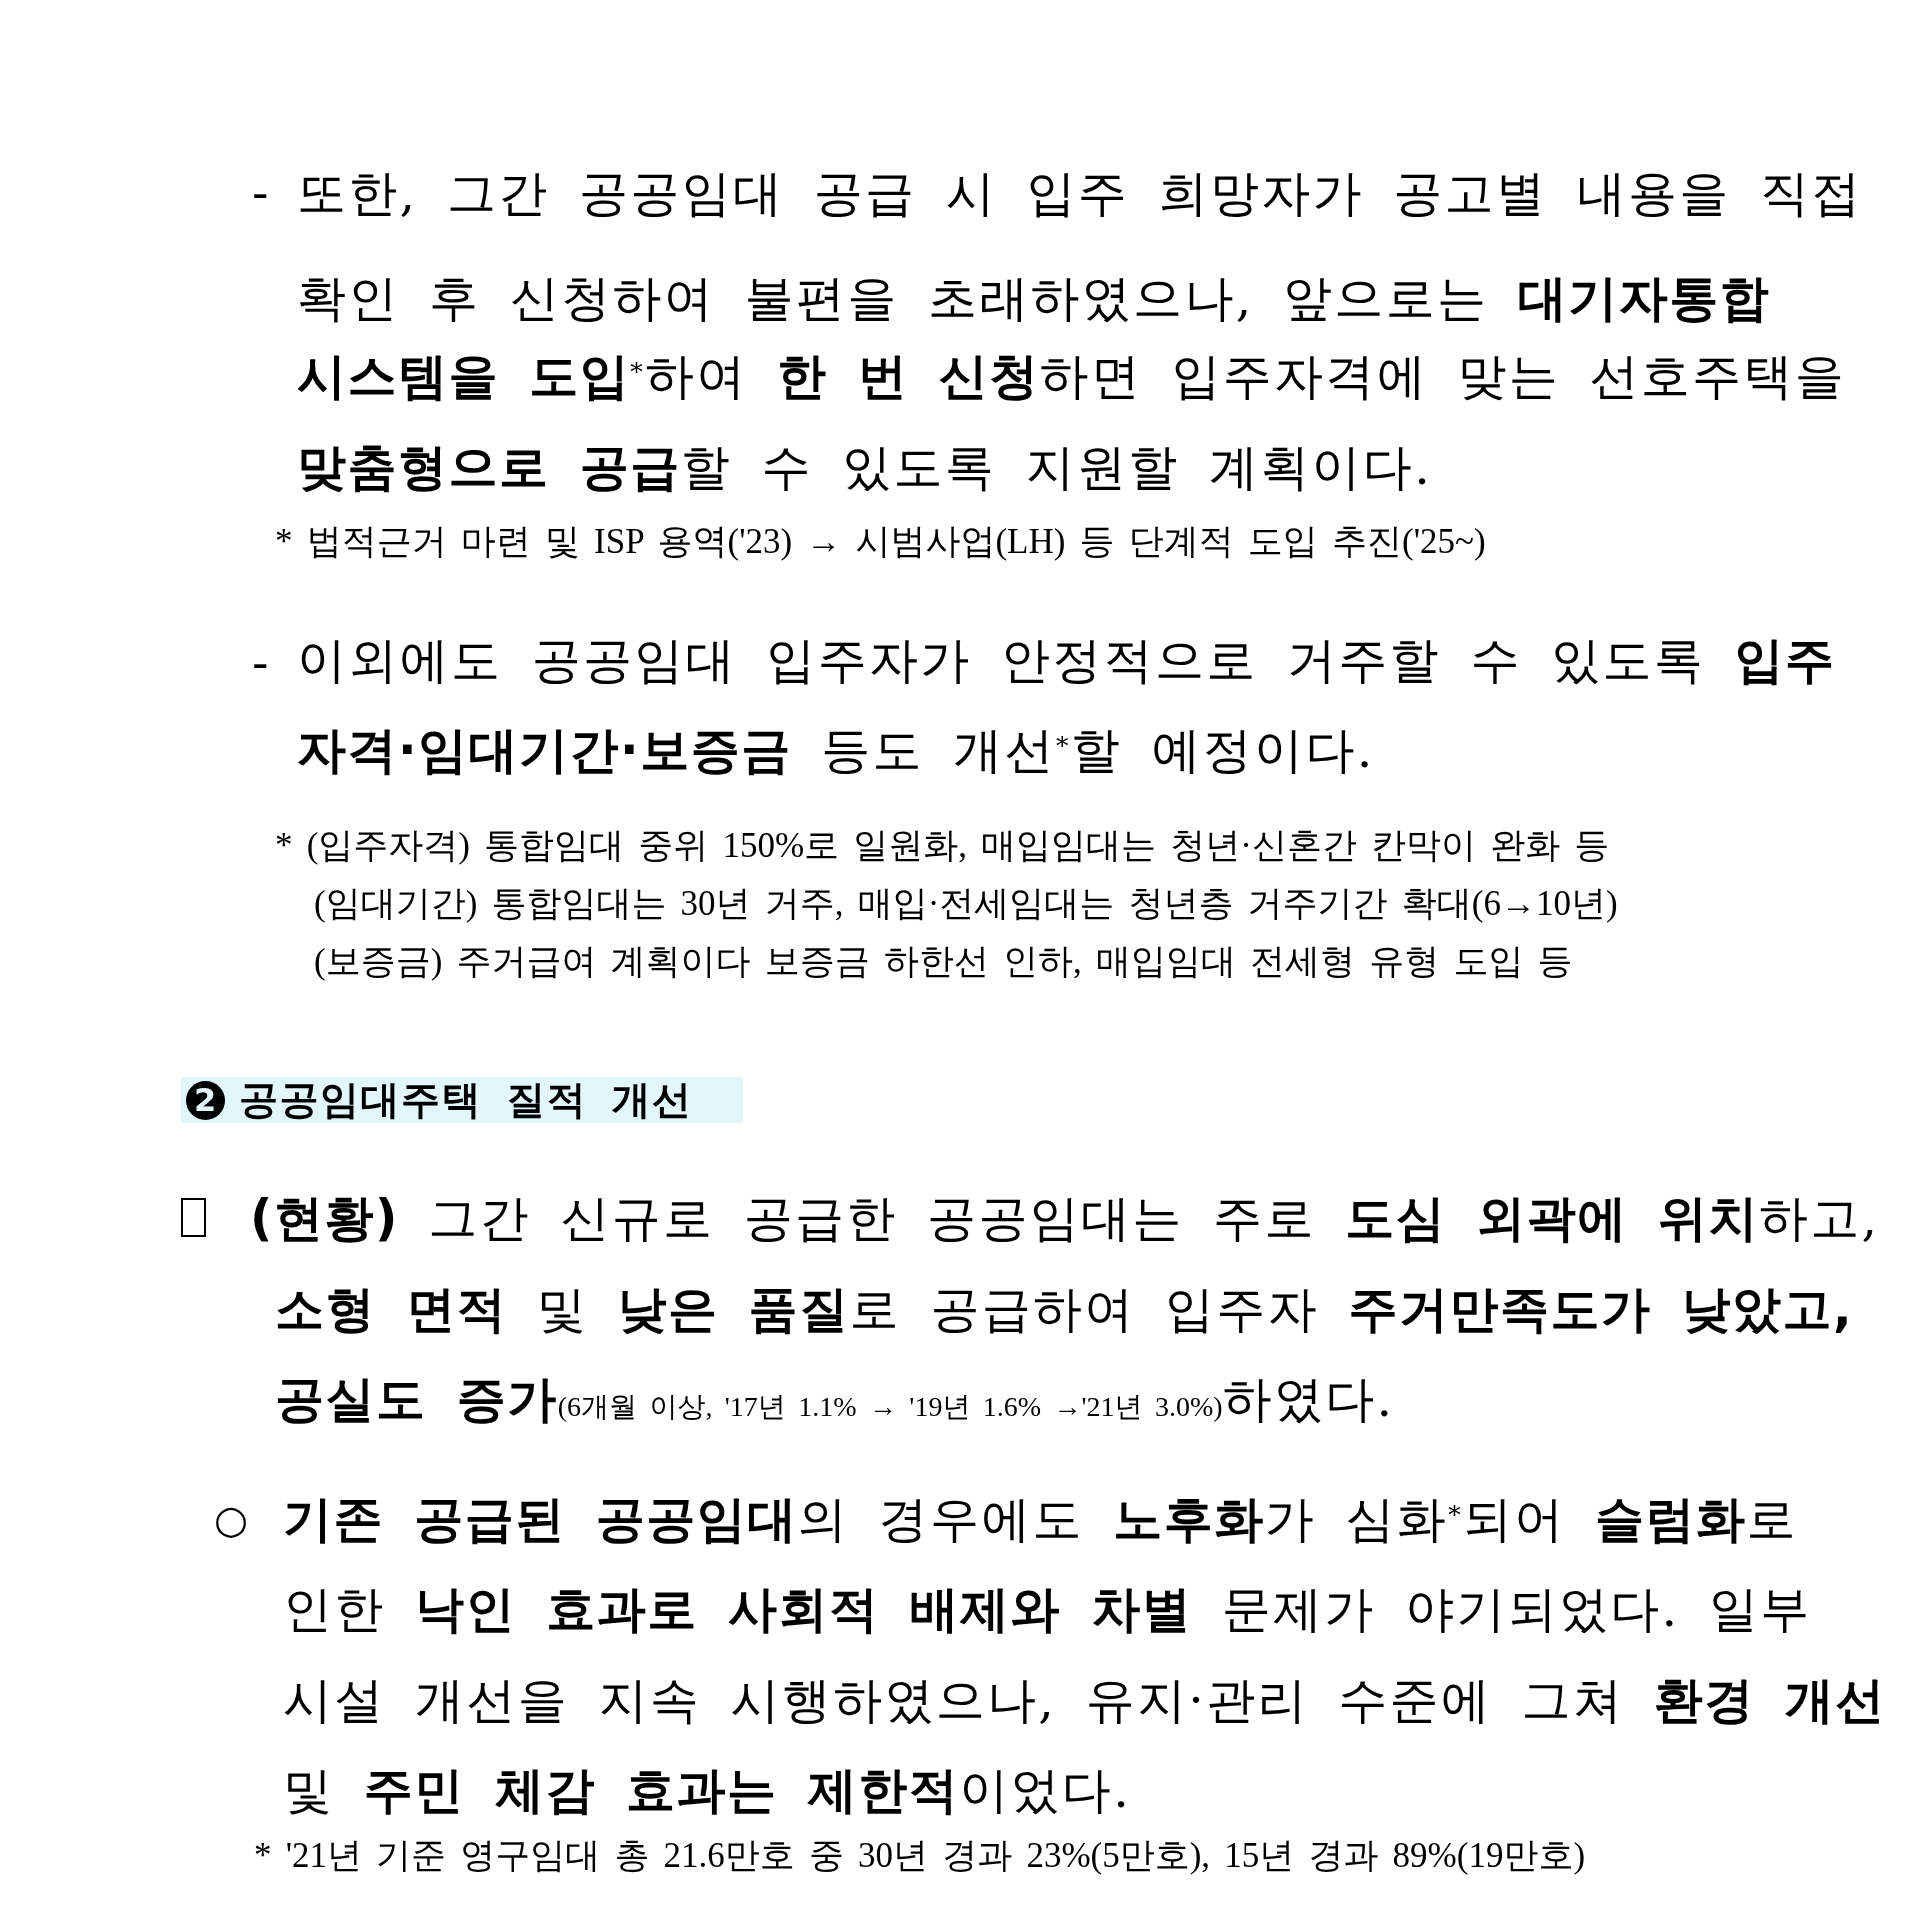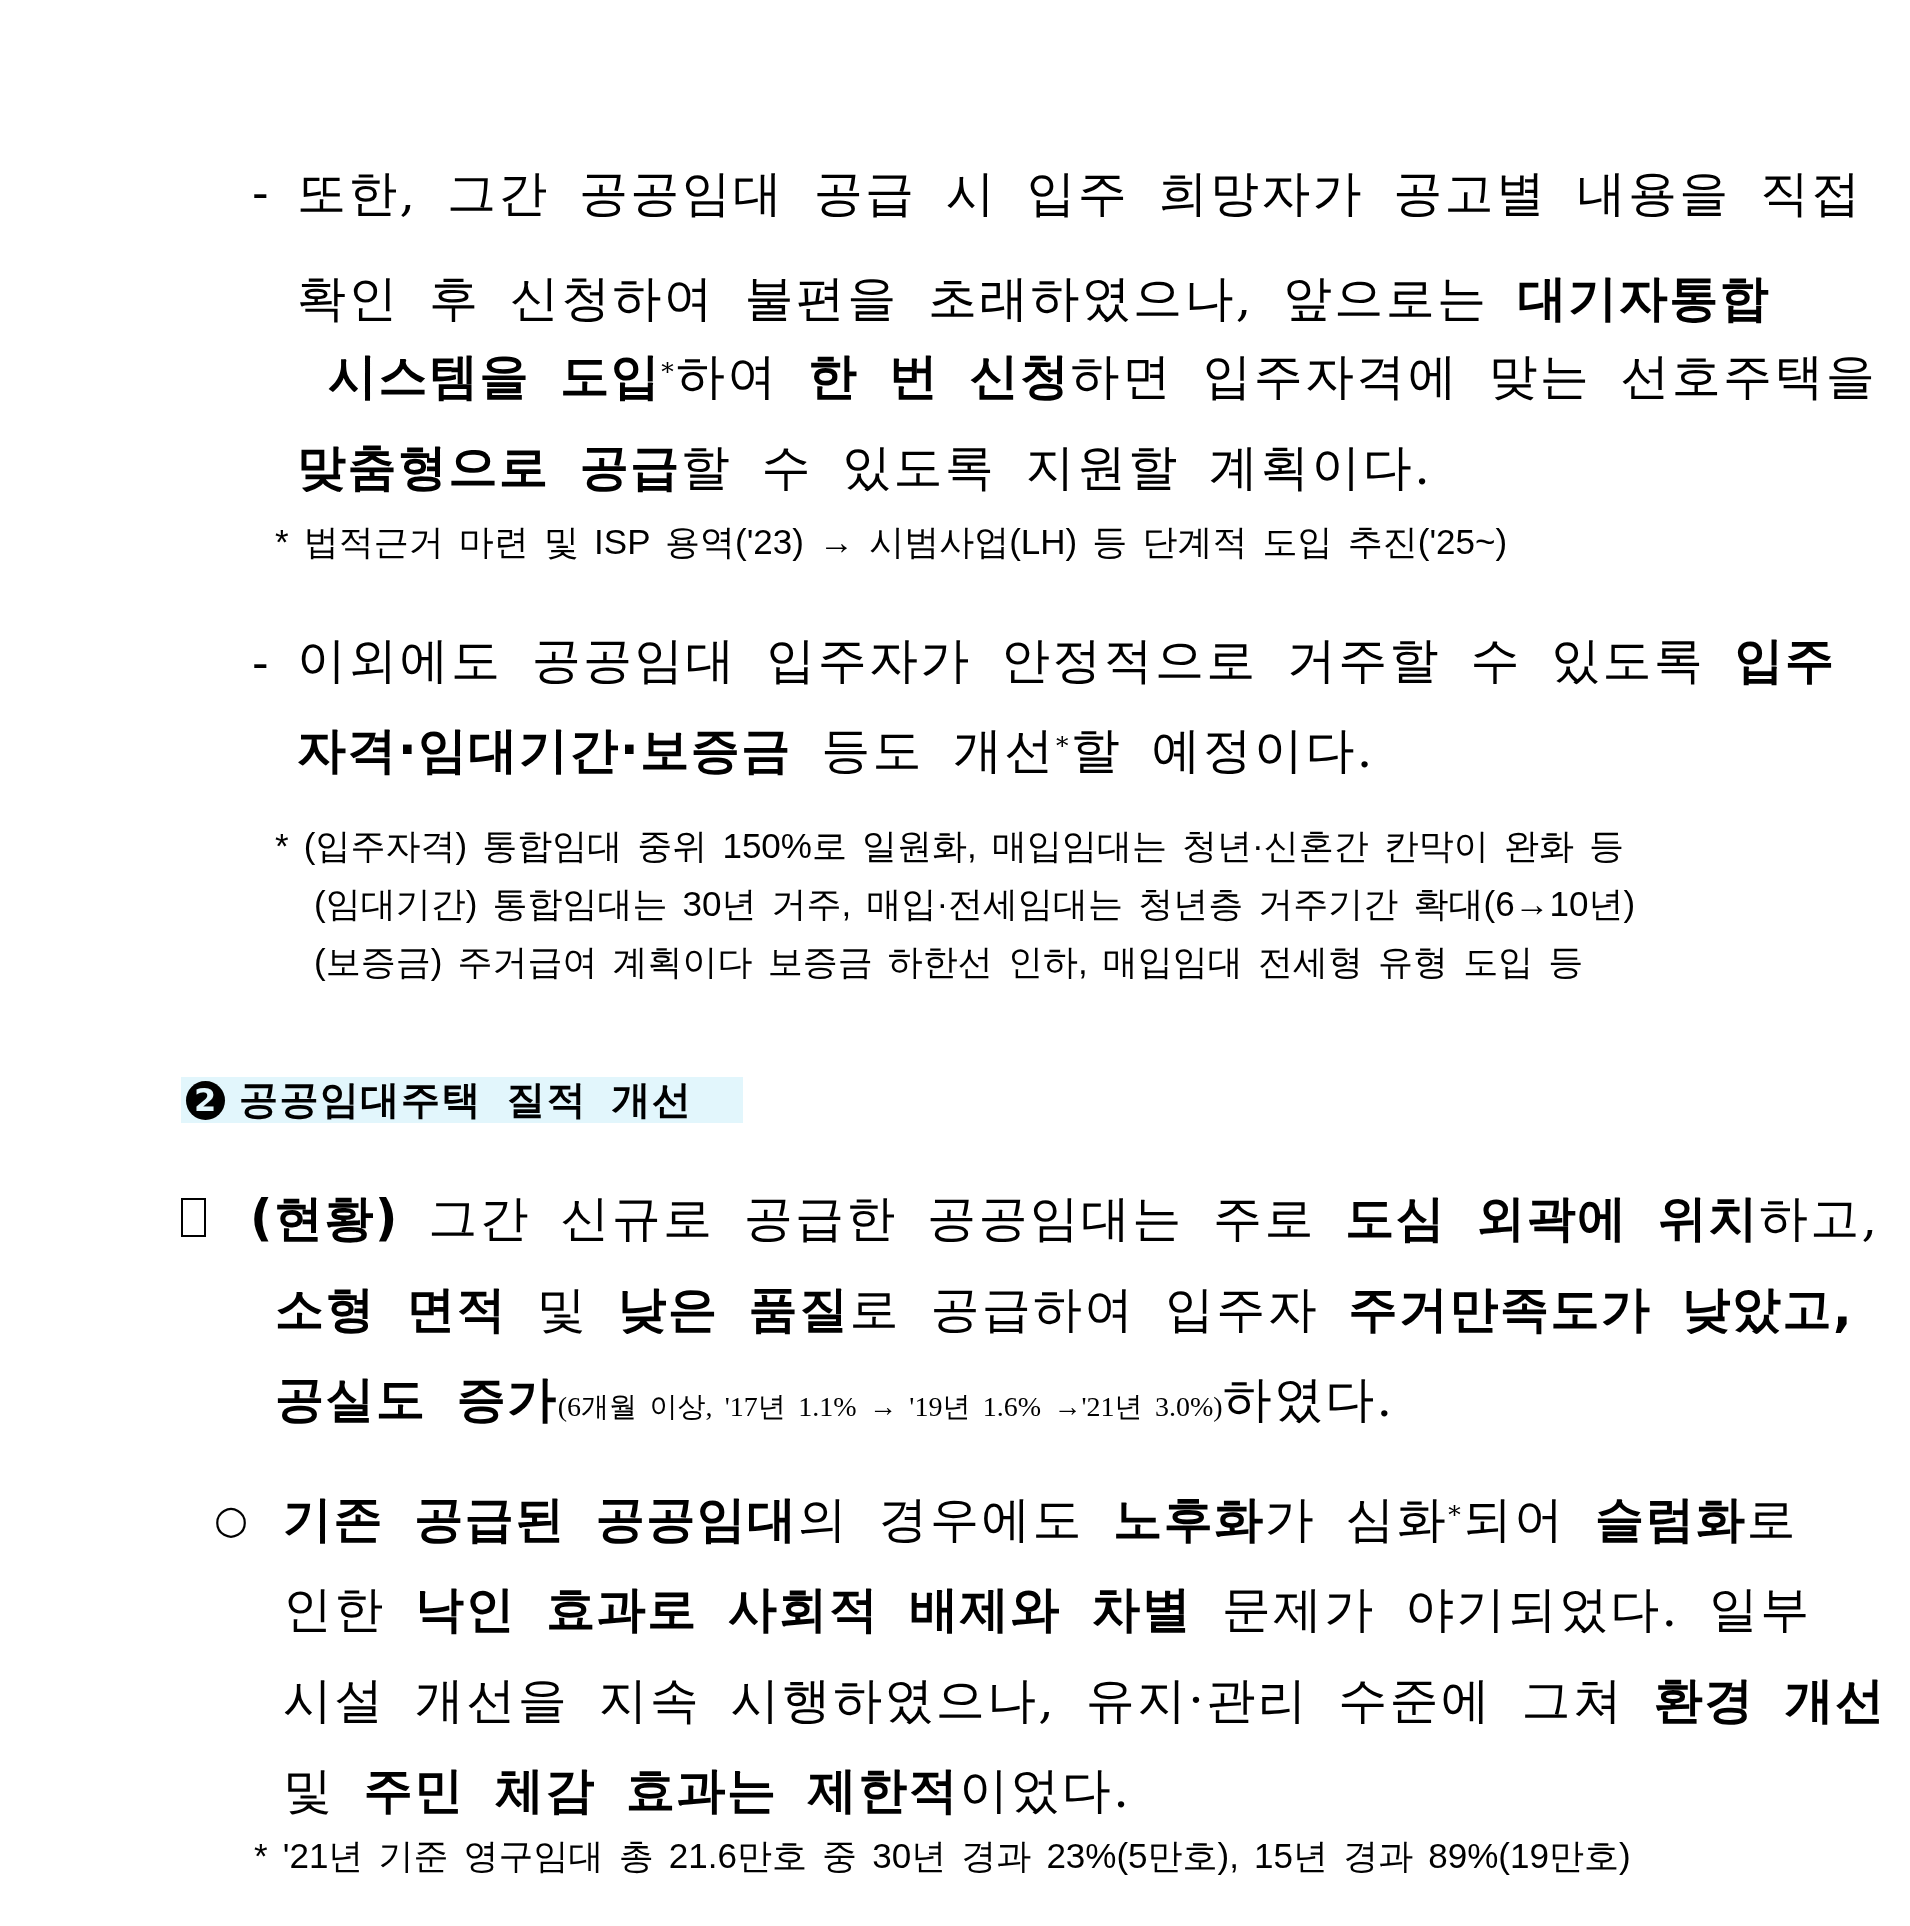--- a/index.html
+++ b/index.html
@@ -1,39 +1,39 @@
 <!DOCTYPE html>
 <html style="font-size:6.2px"><head>
   <meta charset="utf-8">
   <style>
     html, body { margin:0; padding:0; background:#ffffff; }
     body { width:1910px; height:2700px; position:relative; overflow:hidden; color:#000; }
     .line { position:absolute; white-space:nowrap; }
     .body { font-family:"DejaVu Serif","Liberation Serif",serif; font-size:49px; line-height:49px; letter-spacing:2.3px; word-spacing:11.6px; }
     .body b { font-family:"DejaVu Sans","Liberation Sans",sans-serif; font-weight:bold; letter-spacing:1.5px; }
-    .note { font-family:Liberation Sans, sans-serif; font-size:35px; line-height:35px; word-spacing:5.4px; }
+    .note { font-family:Liberation Serif, serif; font-size:35px; line-height:35px; word-spacing:5.4px; }
     .marker { position:absolute; font-family:"DejaVu Sans","Liberation Sans",sans-serif; }
     .dash { font-size:46px; line-height:49px; }
     .sq { width:25px; height:39px; border:2.7px solid #000; box-sizing:border-box; }
     .circ { font-size:39px; line-height:49px; }
     sup.ast { font-size:25px; vertical-align:top; position:relative; top:-5.4px; }
     .small { font-family:"Liberation Serif","DejaVu Serif",serif; font-size:28px; letter-spacing:0; word-spacing:5.4px; }
     .hdr { position:absolute; left:181px; top:1077px; width:562px; height:46px; background:#e2f6fc; }
     .hdr-num { position:absolute; left:4.6px; top:3.9px; width:39px; height:39px; border-radius:50%; background:#000; color:#e2f6fc;
                font-family:"DejaVu Sans",sans-serif; font-weight:bold; font-size:32px; line-height:39px; text-align:center; }
     .hdr-text { position:absolute; left:58px; top:0; height:56px; line-height:46px; font-family:"DejaVu Sans","Liberation Sans",sans-serif;
                 font-weight:bold; font-size:39px; letter-spacing:1.5px; word-spacing:9.2px; }
   </style>
 </head>
 <body>
 
 <span class="marker dash" style="left:252px;top:169px;">-</span>
 <div class="line body" style="left:297px;top:169px;"><span>또한, 그간 공공임대 공급 시 입주 희망자가 공고별 내용을 직접</span></div>
 <div class="line body" style="left:297px;top:262px;margin-top:12px;"><span>확인 후 신청하여 불편을 초래하였으나, 앞으로는 </span><b>대기자통합</b></div>
-<div class="line body" style="left:297px;top:352px;margin-left:31px;"><b>시스템을 도입</b><sup class="ast">*</sup><span>하여 </span><b>한 번 신청</b><span>하면 입주자격에 맞는 선호주택을</span></div>
+<div class="line body" style="left:297px;top:352px;"><b>시스템을 도입</b><sup class="ast">*</sup><span>하여 </span><b>한 번 신청</b><span>하면 입주자격에 맞는 선호주택을</span></div>
 <div class="line body" style="left:297px;top:443px;"><b>맞춤형으로 공급</b><span>할 수 있도록 지원할 계획이다.</span></div>
 <div class="line note" style="left:275px;top:524px;">* 법적근거 마련 및 ISP 용역('23) → 시범사업(LH) 등 단계적 도입 추진('25~)</div>
 
 <span class="marker dash" style="left:252px;top:639px;">-</span>
 <div class="line body" style="left:297px;top:636px;"><span>이외에도 공공임대 입주자가 안정적으로 거주할 수 있도록 </span><b>입주</b></div>
 <div class="line body" style="left:297px;top:726px;"><b>자격·임대기간·보증금</b><span> 등도 개선</span><sup class="ast">*</sup><span>할 예정이다.</span></div>
 <div class="line note" style="left:275px;top:828px;">* (입주자격) 통합임대 중위 150%로 일원화, 매입임대는 청년·신혼간 칸막이 완화 등</div>
 <div class="line note" style="left:314px;top:886px;">(임대기간) 통합임대는 30년 거주, 매입·전세임대는 청년층 거주기간 확대(6→10년)</div>
 <div class="line note" style="left:314px;top:944px;">(보증금) 주거급여 계획이다 보증금 하한선 인하, 매입임대 전세형 유형 도입 등</div>
 

